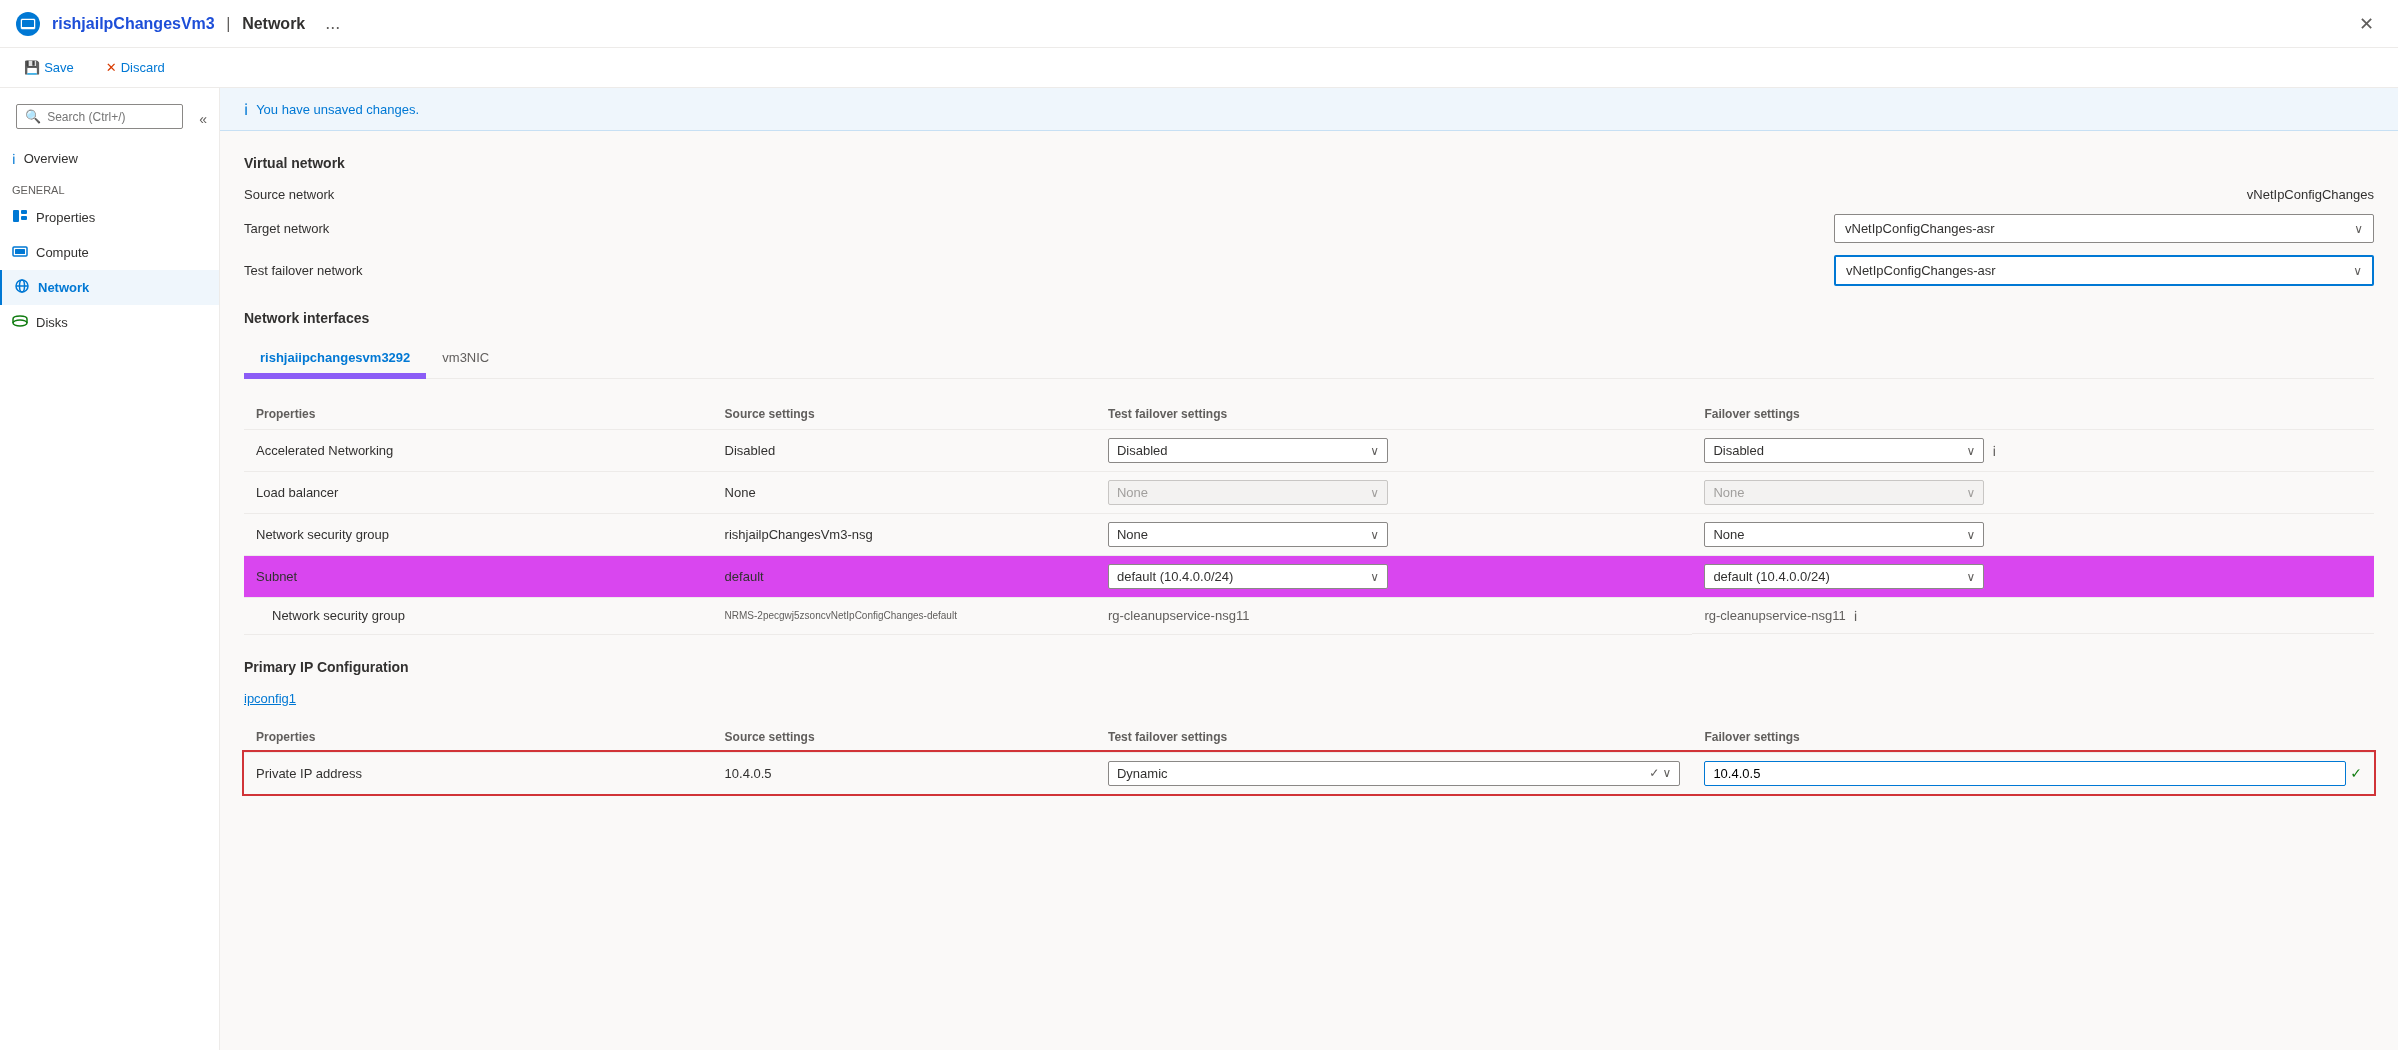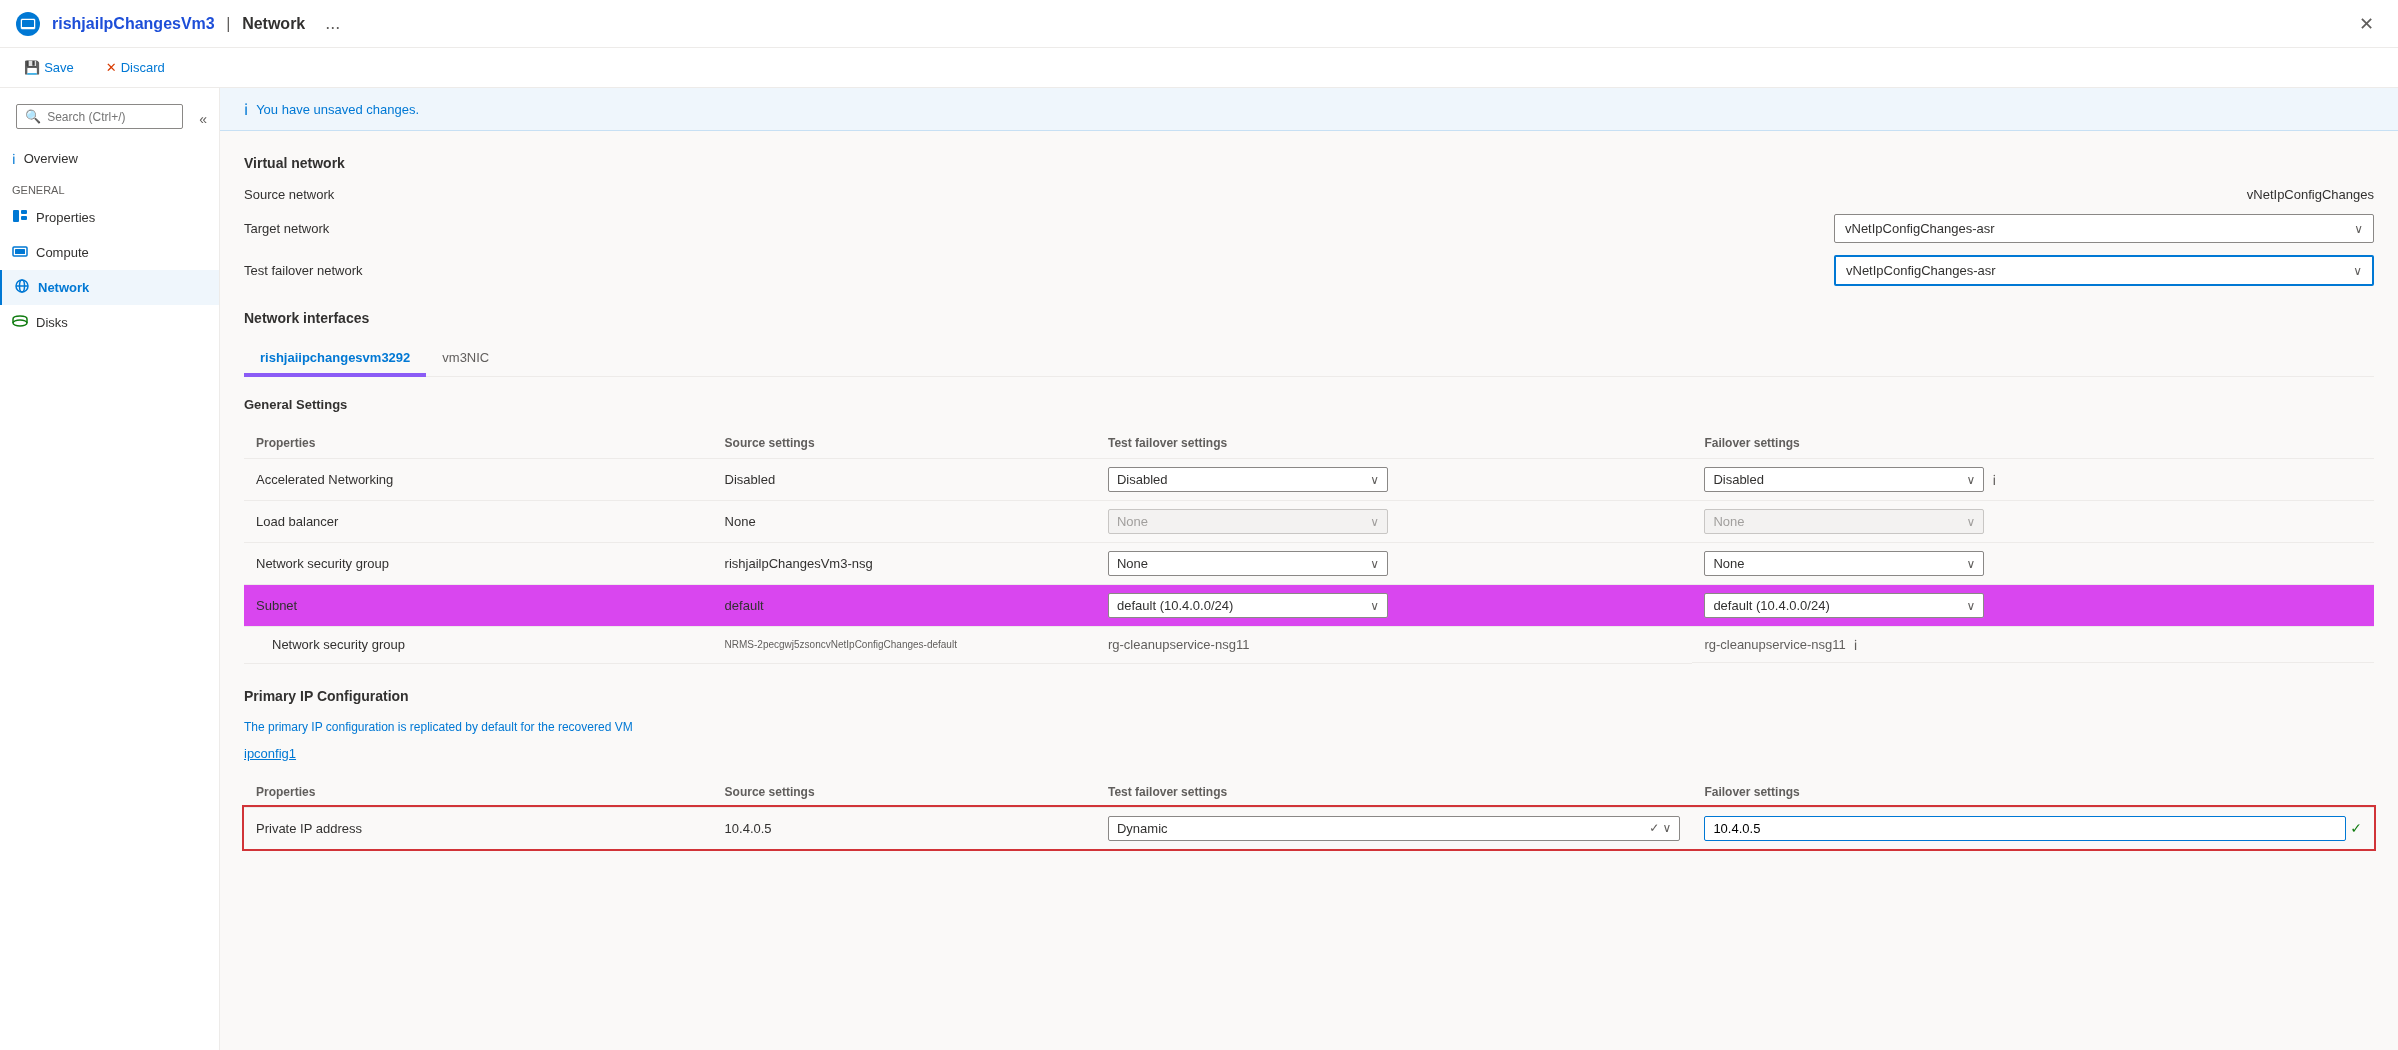--- a/index.html
+++ b/index.html
@@ -87,21 +87,21 @@
     }
     .dropdown-field.active-border { border-color: #0078d4; border-width: 2px; }
     .chevron-down { font-size: 12px; color: #605e5c; }
 
     
     .tabs { display: flex; gap: 0; border-bottom: 1px solid #edebe9; margin-bottom: 20px; }
     .tab {
       padding: 8px 16px; cursor: pointer; font-size: 13px; color: #605e5c;
       border-bottom: 2px solid transparent; margin-bottom: -1px;
     }
-    .tab.active { color: #0078d4; border-bottom: 4px solid #8b5cf6; font-weight: 600; }
+    .tab.active { color: #0078d4; border-bottom: 6px solid #8b5cf6; font-weight: 600; }
 
     
     .settings-table { width: 100%; border-collapse: collapse; }
     .settings-table th {
       text-align: left; padding: 8px 12px; font-size: 12px; font-weight: 600;
       color: #605e5c; border-bottom: 1px solid #edebe9; background: #faf9f8;
     }
     .settings-table td {
       padding: 8px 12px; font-size: 13px; color: #323130;
       border-bottom: 1px solid #edebe9; vertical-align: middle;
@@ -262,21 +262,20 @@
       </div>
 
       <div class="subsection">
         <div class="section-title">Network interfaces</div>
 
         <div class="tabs">
           <div class="tab active">rishjaiipchangesvm3292</div>
           <div class="tab">vm3NIC</div>
         </div>
 
-        <div class="section-title" style="font-size:13px;">General Settings</div>
 
         <table class="settings-table" style="margin-top:12px;">
           <thead>
             <tr>
               <th class="col-props">Properties</th>
               <th class="col-source">Source settings</th>
               <th class="col-test">Test failover settings</th>
               <th class="col-failover">Failover settings</th>
             </tr>
           </thead>
@@ -361,21 +360,20 @@
                 <span style="color:#605e5c;">rg-cleanupservice-nsg11</span>
                 <span class="icon-info">ℹ</span>
               </td>
             </tr>
           </tbody>
         </table>
       </div>
 
       <div class="ip-config-section">
         <div class="section-title">Primary IP Configuration</div>
-        <div class="ip-config-note">The primary IP configuration is replicated by default for the recovered VM</div>
         <a class="ip-config-link">ipconfig1</a>
 
         <table class="settings-table">
           <thead>
             <tr>
               <th class="col-props">Properties</th>
               <th class="col-source">Source settings</th>
               <th class="col-test">Test failover settings</th>
               <th class="col-failover">Failover settings</th>
             </tr>

